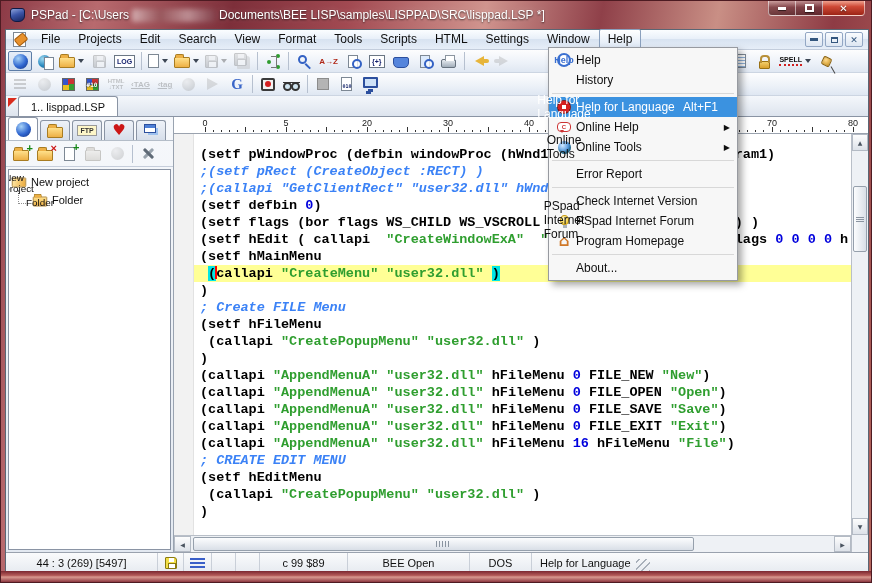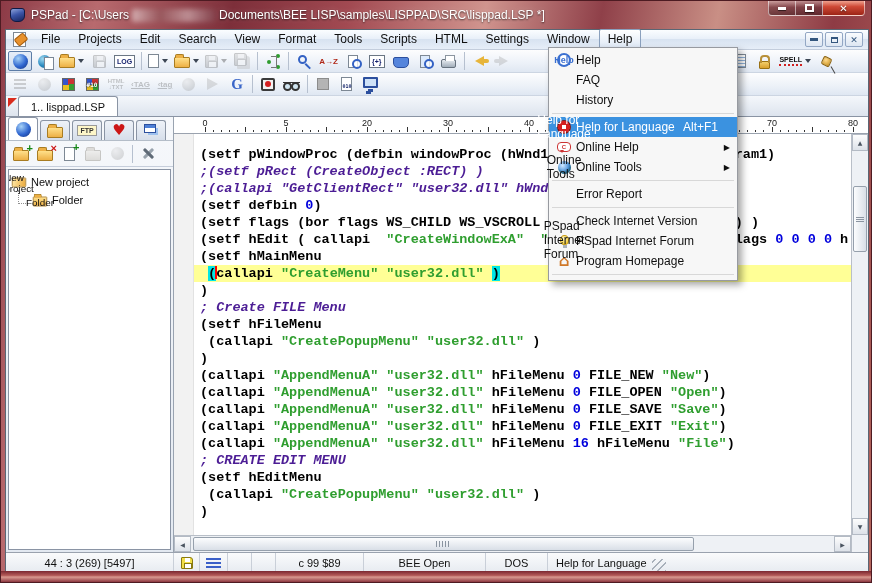--- a/index.html
+++ b/index.html
@@ -155,21 +155,21 @@
   .editor { flex:1; display:flex; flex-direction:column; background:#fff; min-width:0; }
   .ruler { height:17px; background:#fff; border-bottom:1px solid #9aa2ae; position:relative; overflow:hidden; font-size:9px; color:#202020; flex:none; }
   .rtick { position:absolute; width:1px; background:#333; }
   .rlabel { position:absolute; top:1px; transform:translateX(-50%); }
   .edit-body { height:401px; display:flex; flex:none; }
   .gutter { width:20px; background:#f2f2f2; border-right:1px solid #e2e2e2; flex:none; }
   .code { flex:1; overflow:hidden; position:relative; padding-top:12px; min-width:0;
     font:bold 13.5px "Liberation Mono","DejaVu Sans Mono",monospace; line-height:17px; color:#000; }
   .line { height:17px; white-space:pre; padding-left:6px; }
   .line.hl { background:#ffff96; }
-  .k { color:#000; } .s { color:#2f9e2f; } .c { color:#4c1d95; font-style:italic; } .n { color:#0000dd; }
+  .k { color:#000; } .s { color:#2f9e2f; } .c { color:#3b82f6; font-style:italic; } .n { color:#0000dd; }
   .pm { background:#00e5e5; }
   .caret { display:inline-block; width:2px; height:13px; background:#f00; vertical-align:-2px; margin:0 -1px; }
 
   
   .vscroll { width:17px; flex:none; border-left:1px solid #b9bfc8; background:#eef1f5; display:flex; flex-direction:column; }
   .sc-btn { height:17px; width:100%; background:linear-gradient(#fdfdfd,#dde2e9); border:1px solid #b3bac4; display:flex; align-items:center; justify-content:center;
     font-family:"DejaVu Sans",sans-serif; font-size:6px; color:#4a5460; flex:none; }
   .vtrack { flex:1; position:relative; }
   .vthumb { position:absolute; top:35px; left:1px; right:1px; height:66px; border:1px solid #96a0ac; border-radius:2px;
     background:linear-gradient(90deg,#fcfdfe,#d9dfe7); display:flex; align-items:center; justify-content:center; }
@@ -597,21 +597,21 @@
               </div>
             <div class="htrack"></div>
             <div class="sc-btn">▶</div>
           </div>
           <div class="corner"></div>
         </div>
       </div>
     </div>
 
     <div class="status" id="status">
-        <div class="cell" style="width: 168px;">
+        <div class="cell" style="width: 152px;">
           <span>44 : 3   (269)   [5497]</span>
         </div>
         <div class="cell" style="width: 26px;">
           <span class="st-floppy"></span>
         </div>
         <div class="cell" style="width: 28px;">
           <span class="st-lines"></span>
         </div>
         <div class="cell" style="width: 24px;"></div>
         <div class="cell" style="width: 24px;"></div>
@@ -630,24 +630,20 @@
         </div>
       </div>
   </div>
 
   <div class="popup" id="help-popup">
       <div class="mi">
         <span class="micon">
           <span class="ic ic-helpq">Help</span>
         </span>
         <span class="lbl">Help</span>
-      </div>
-      <div class="mi">
-        <span class="micon"></span>
-        <span class="lbl">FAQ</span>
       </div>
       <div class="mi">
         <span class="micon"></span>
         <span class="lbl">History</span>
       </div>
       <div class="msep"></div>
       <div class="mi hl">
         <span class="micon">
           <span class="ic ic-lifebuoy">Help for Language</span>
         </span>
@@ -684,16 +680,20 @@
         </span>
         <span class="lbl">PSpad Internet Forum</span>
       </div>
       <div class="mi">
         <span class="micon">
           <span class="ic ic-home">⌂</span>
         </span>
         <span class="lbl">Program Homepage</span>
       </div>
       <div class="msep"></div>
+      <div class="mi">
+        <span class="micon"></span>
+        <span class="lbl">About...</span>
+      </div>
     </div>
 
   <div class="bottom-band"></div>
 </div>
 
 </body></html>

